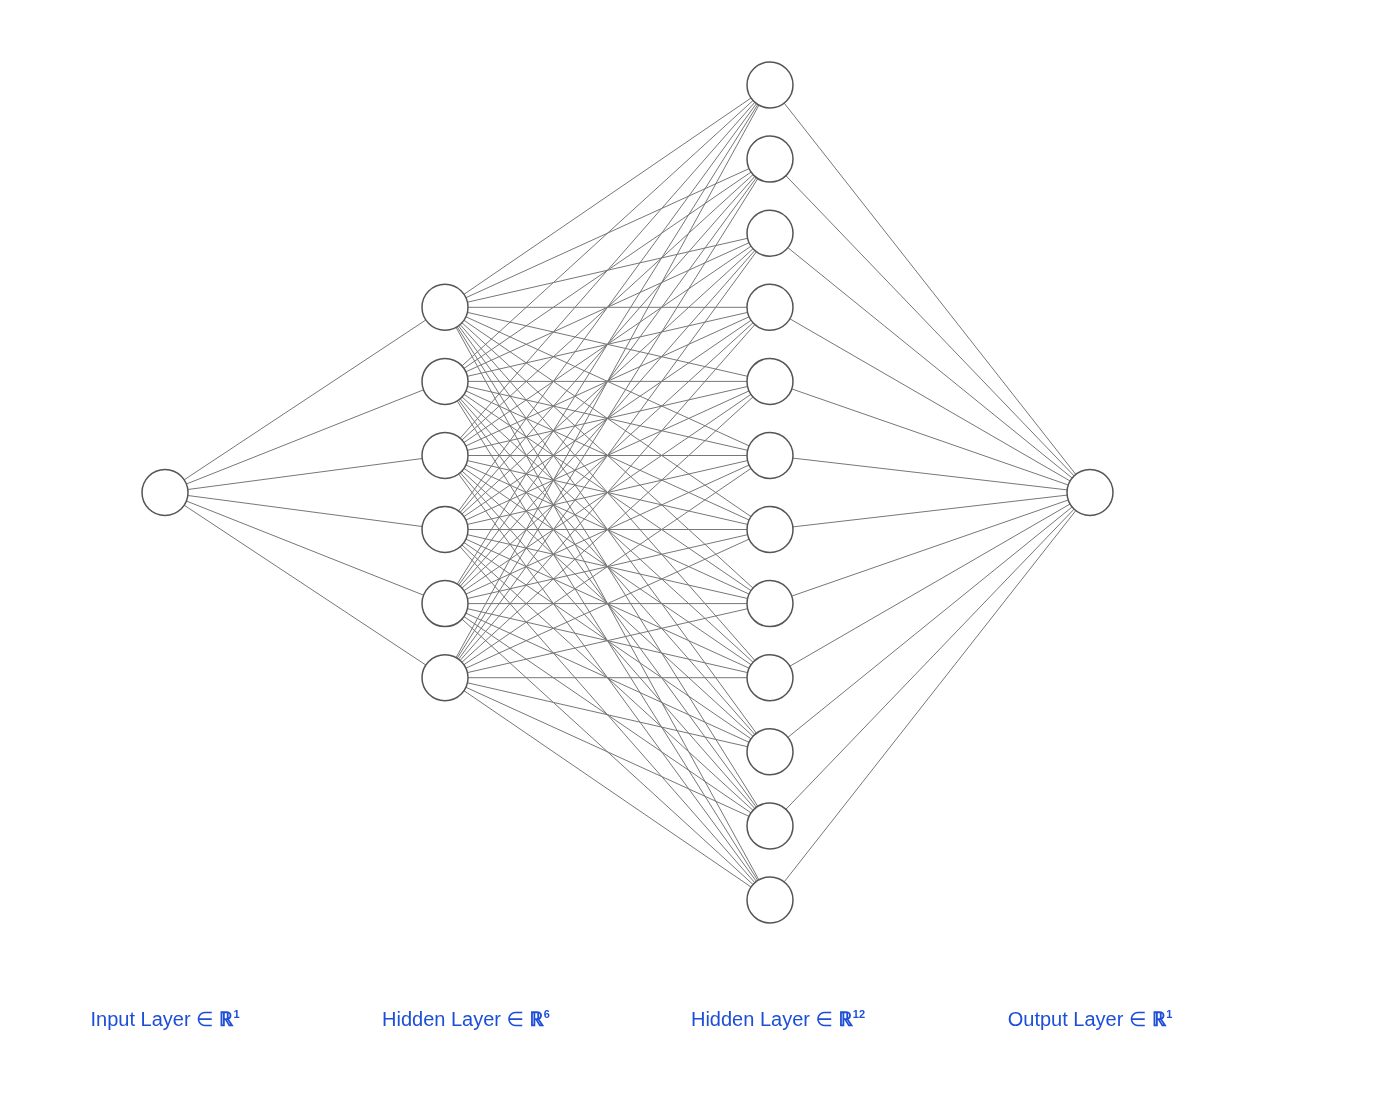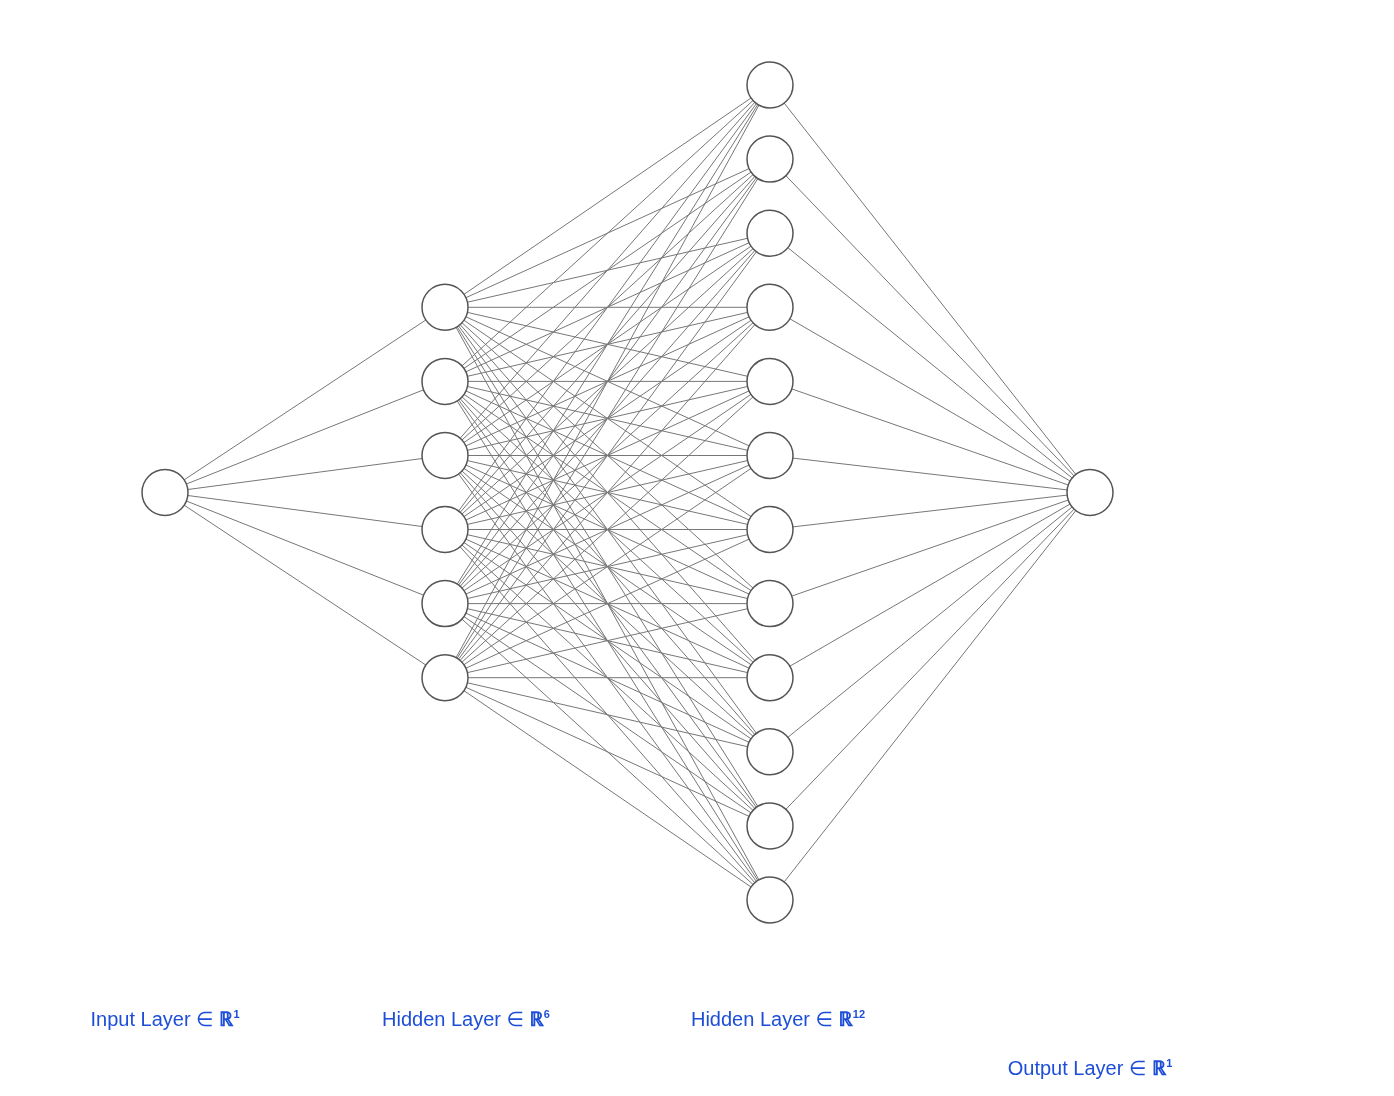--- a/index.html
+++ b/index.html
@@ -148,13 +148,13 @@
       <circle cx="770" cy="751.8" r="23" fill="#ffffff" stroke="#555" stroke-width="1.5"></circle>
       <circle cx="770" cy="825.9" r="23" fill="#ffffff" stroke="#555" stroke-width="1.5"></circle>
       <circle cx="770" cy="900.0" r="23" fill="#ffffff" stroke="#555" stroke-width="1.5"></circle>
       <circle cx="1090" cy="492.5" r="23" fill="#ffffff" stroke="#555" stroke-width="1.5"></circle>
     </g>
   </svg>
 
 <div class="label" style="left: 165px; top: 1005px;"><span>Input Layer ∈ </span><span class="rset">ℝ</span><sup>1</sup></div>
 <div class="label" style="left: 466px; top: 1005px;"><span>Hidden Layer ∈ </span><span class="rset">ℝ</span><sup>6</sup></div>
 <div class="label" style="left: 770px; top: 1005px; margin-left: 8px;"><span>Hidden Layer ∈ </span><span class="rset">ℝ</span><sup>12</sup></div>
-<div class="label" style="left: 1090px; top: 1054px;"><span>Output Layer ∈ </span><span class="rset">ℝ</span><sup>1</sup></div>
+<div class="label" style="left: 1090px; top: 1005px;"><span>Output Layer ∈ </span><span class="rset">ℝ</span><sup>1</sup></div>
 
 </body></html>

